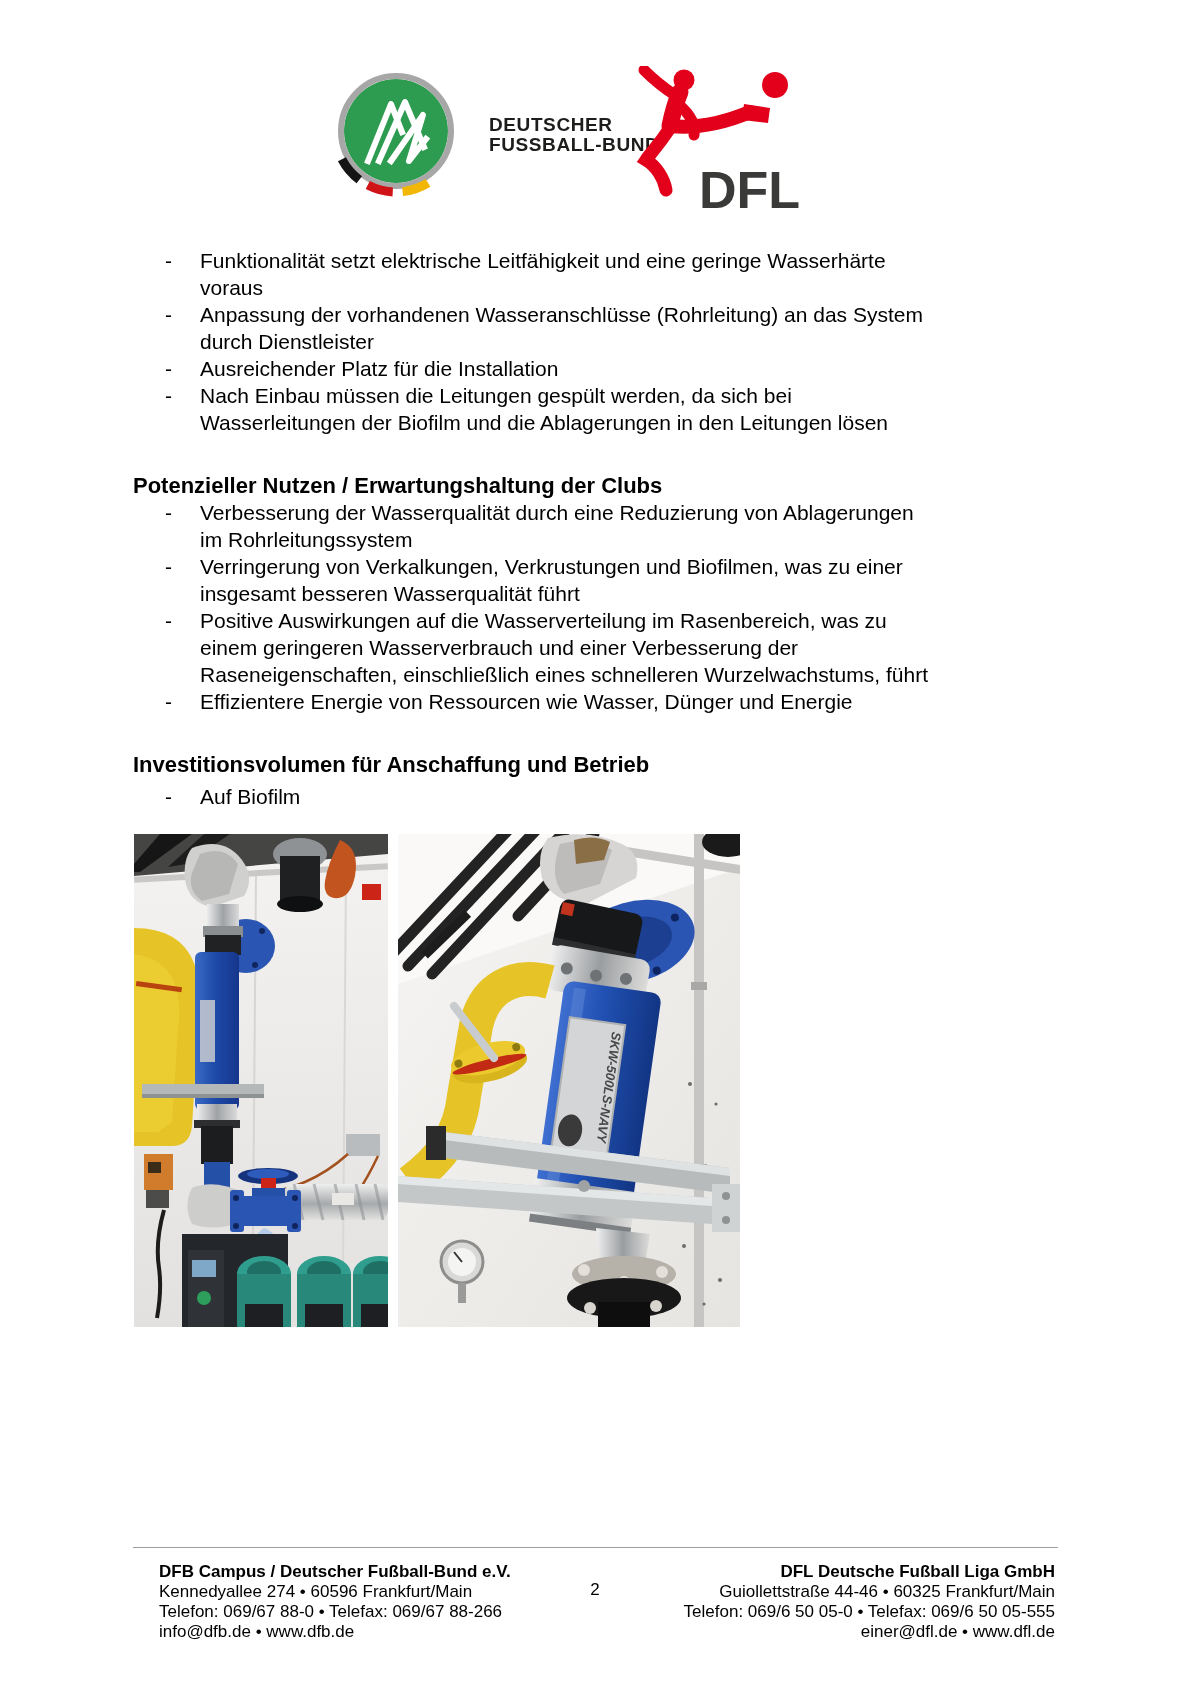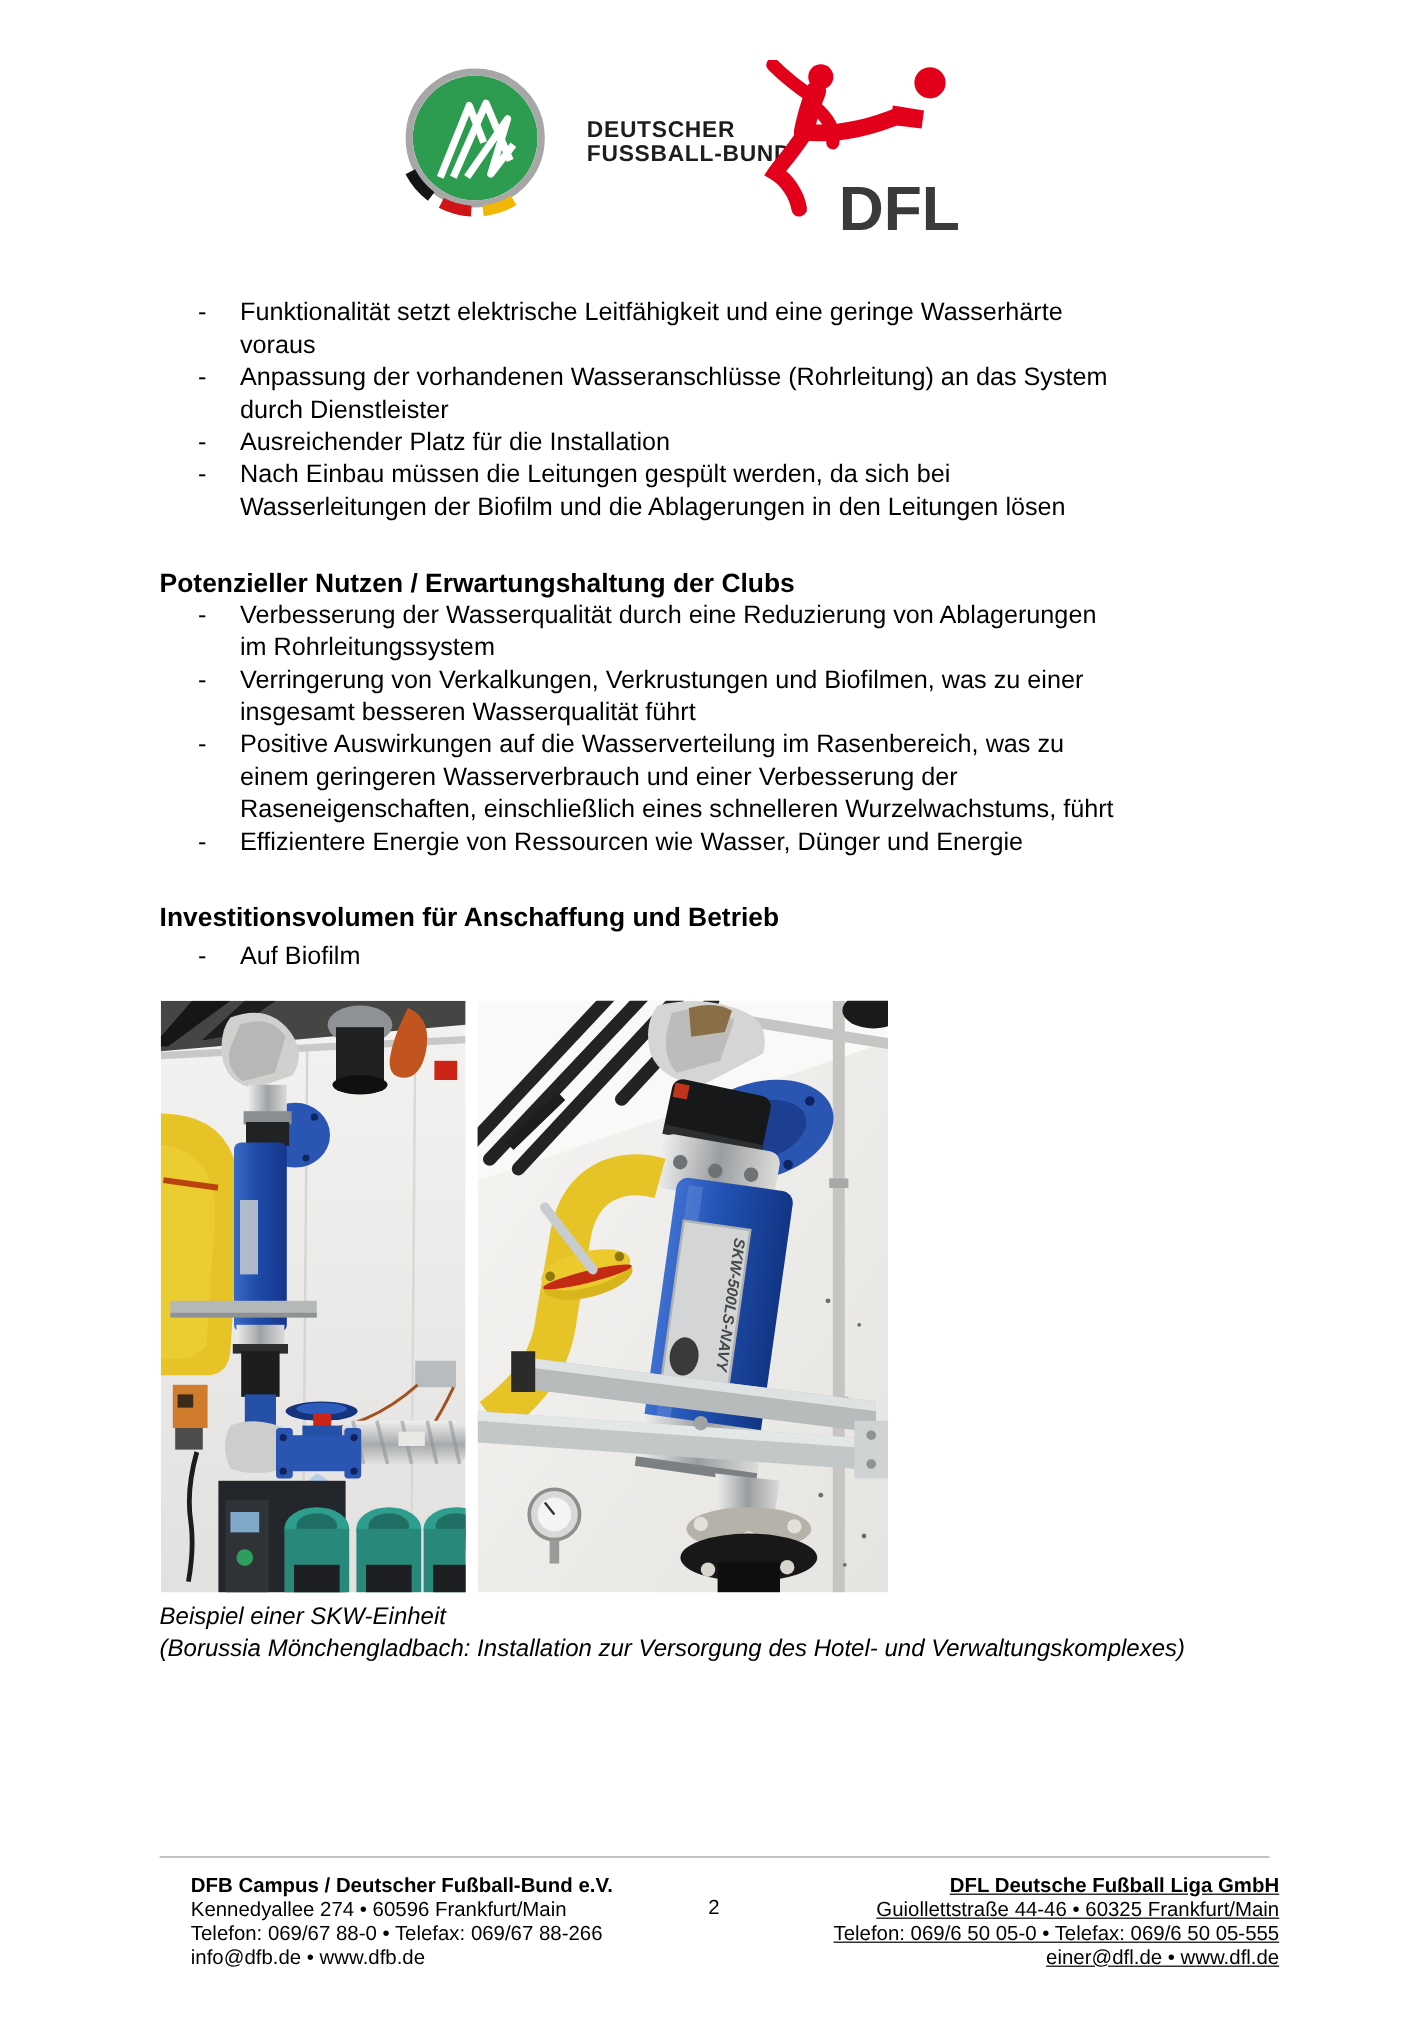--- a/index.html
+++ b/index.html
@@ -2,40 +2,40 @@
 <html><head>
 <meta charset="utf-8">
 <style>
   * { margin:0; padding:0; box-sizing:border-box; }
   html,body { background:#ffffff; }
   .page {
     position:relative; width:1190px; height:1684px; background:#fff;
     font-family:"Liberation Sans", sans-serif; color:#000; overflow:hidden;
   }
   
-  .header { position:absolute; left:0; top:0; width:1190px; height:210px; }
+  .header { position:absolute; left:0; top:16px; width:1190px; height:210px; }
   .dfb-emblem { position:absolute; left:336px; top:53px; }
   .dfb-wordmark { position:absolute; left:489px; top:99px; font-size:19px; line-height:19.5px; font-weight:700; letter-spacing:.6px; color:#1d1d1b; }
   .dfl-logo { position:absolute; left:622px; top:50px; }
   
   .content { position:absolute; left:133px; top:247px; width:925px; font-size:21px; line-height:27px; }
   .blist { list-style:none; }
   .blist li { display:grid; grid-template-columns:35px 1fr; padding-left:32px; }
   .sec-heading { font-size:22px; font-weight:700; line-height:27px; }
   .h-benefits { margin-top:36px; }
   .h-invest { margin-top:36px; }
   .list-invest { margin-top:5px; }
   .photos { display:flex; gap:10px; margin-top:24px; margin-left:1px; }
   .photo { display:block; }
   .caption { font-style:italic; font-size:20px; line-height:27px; margin-top:7px; }
   
   .footer-rule { position:absolute; left:133px; top:1547px; width:925px; height:1px; background:#9e9e9e; }
   .footer-col { position:absolute; top:1562px; font-size:17px; line-height:20px;margin-left:26px; }
   .footer-left { left:133px; }
-  .footer-right { right:124px; text-align:right;text-decoration:underline; }
+  .footer-right { right:135px; text-align:right; }
   .footer-name { font-weight:700; }
   .page-number { position:absolute; top:1580px; left:0; width:1190px; text-align:center; font-size:17px; }
 </style>
 </head>
 <body>
 
 <div class="page">
 
   <div class="header">
 
@@ -341,24 +341,20 @@
           <circle cx="258" cy="472" r="6" fill="#d8d5cf"></circle>
 
         <circle cx="292" cy="250" r="2" fill="#6d6d6b"></circle>
           <circle cx="318" cy="270" r="1.6" fill="#6d6d6b"></circle>
         <circle cx="286" cy="412" r="2" fill="#6d6d6b"></circle>
           <circle cx="322" cy="446" r="2" fill="#6d6d6b"></circle>
         <circle cx="306" cy="470" r="1.6" fill="#6d6d6b"></circle>
       </svg>
     </div>
 
-    <div class="caption">
-      <div>Beispiel einer SKW-Einheit</div>
-      <div>(Borussia Mönchengladbach: Installation zur Versorgung des Hotel- und Verwaltungskomplexes)</div>
-    </div>
   </div>
 
   <div class="footer-rule"></div>
 
   <div class="footer-col footer-left">
     <div class="footer-name">DFB Campus / Deutscher Fußball-Bund e.V.</div>
     <div>Kennedyallee 274 • 60596 Frankfurt/Main</div>
     <div>Telefon: 069/67 88-0 • Telefax: 069/67 88-266</div>
     <div>info@dfb.de • www.dfb.de</div>
   </div>

